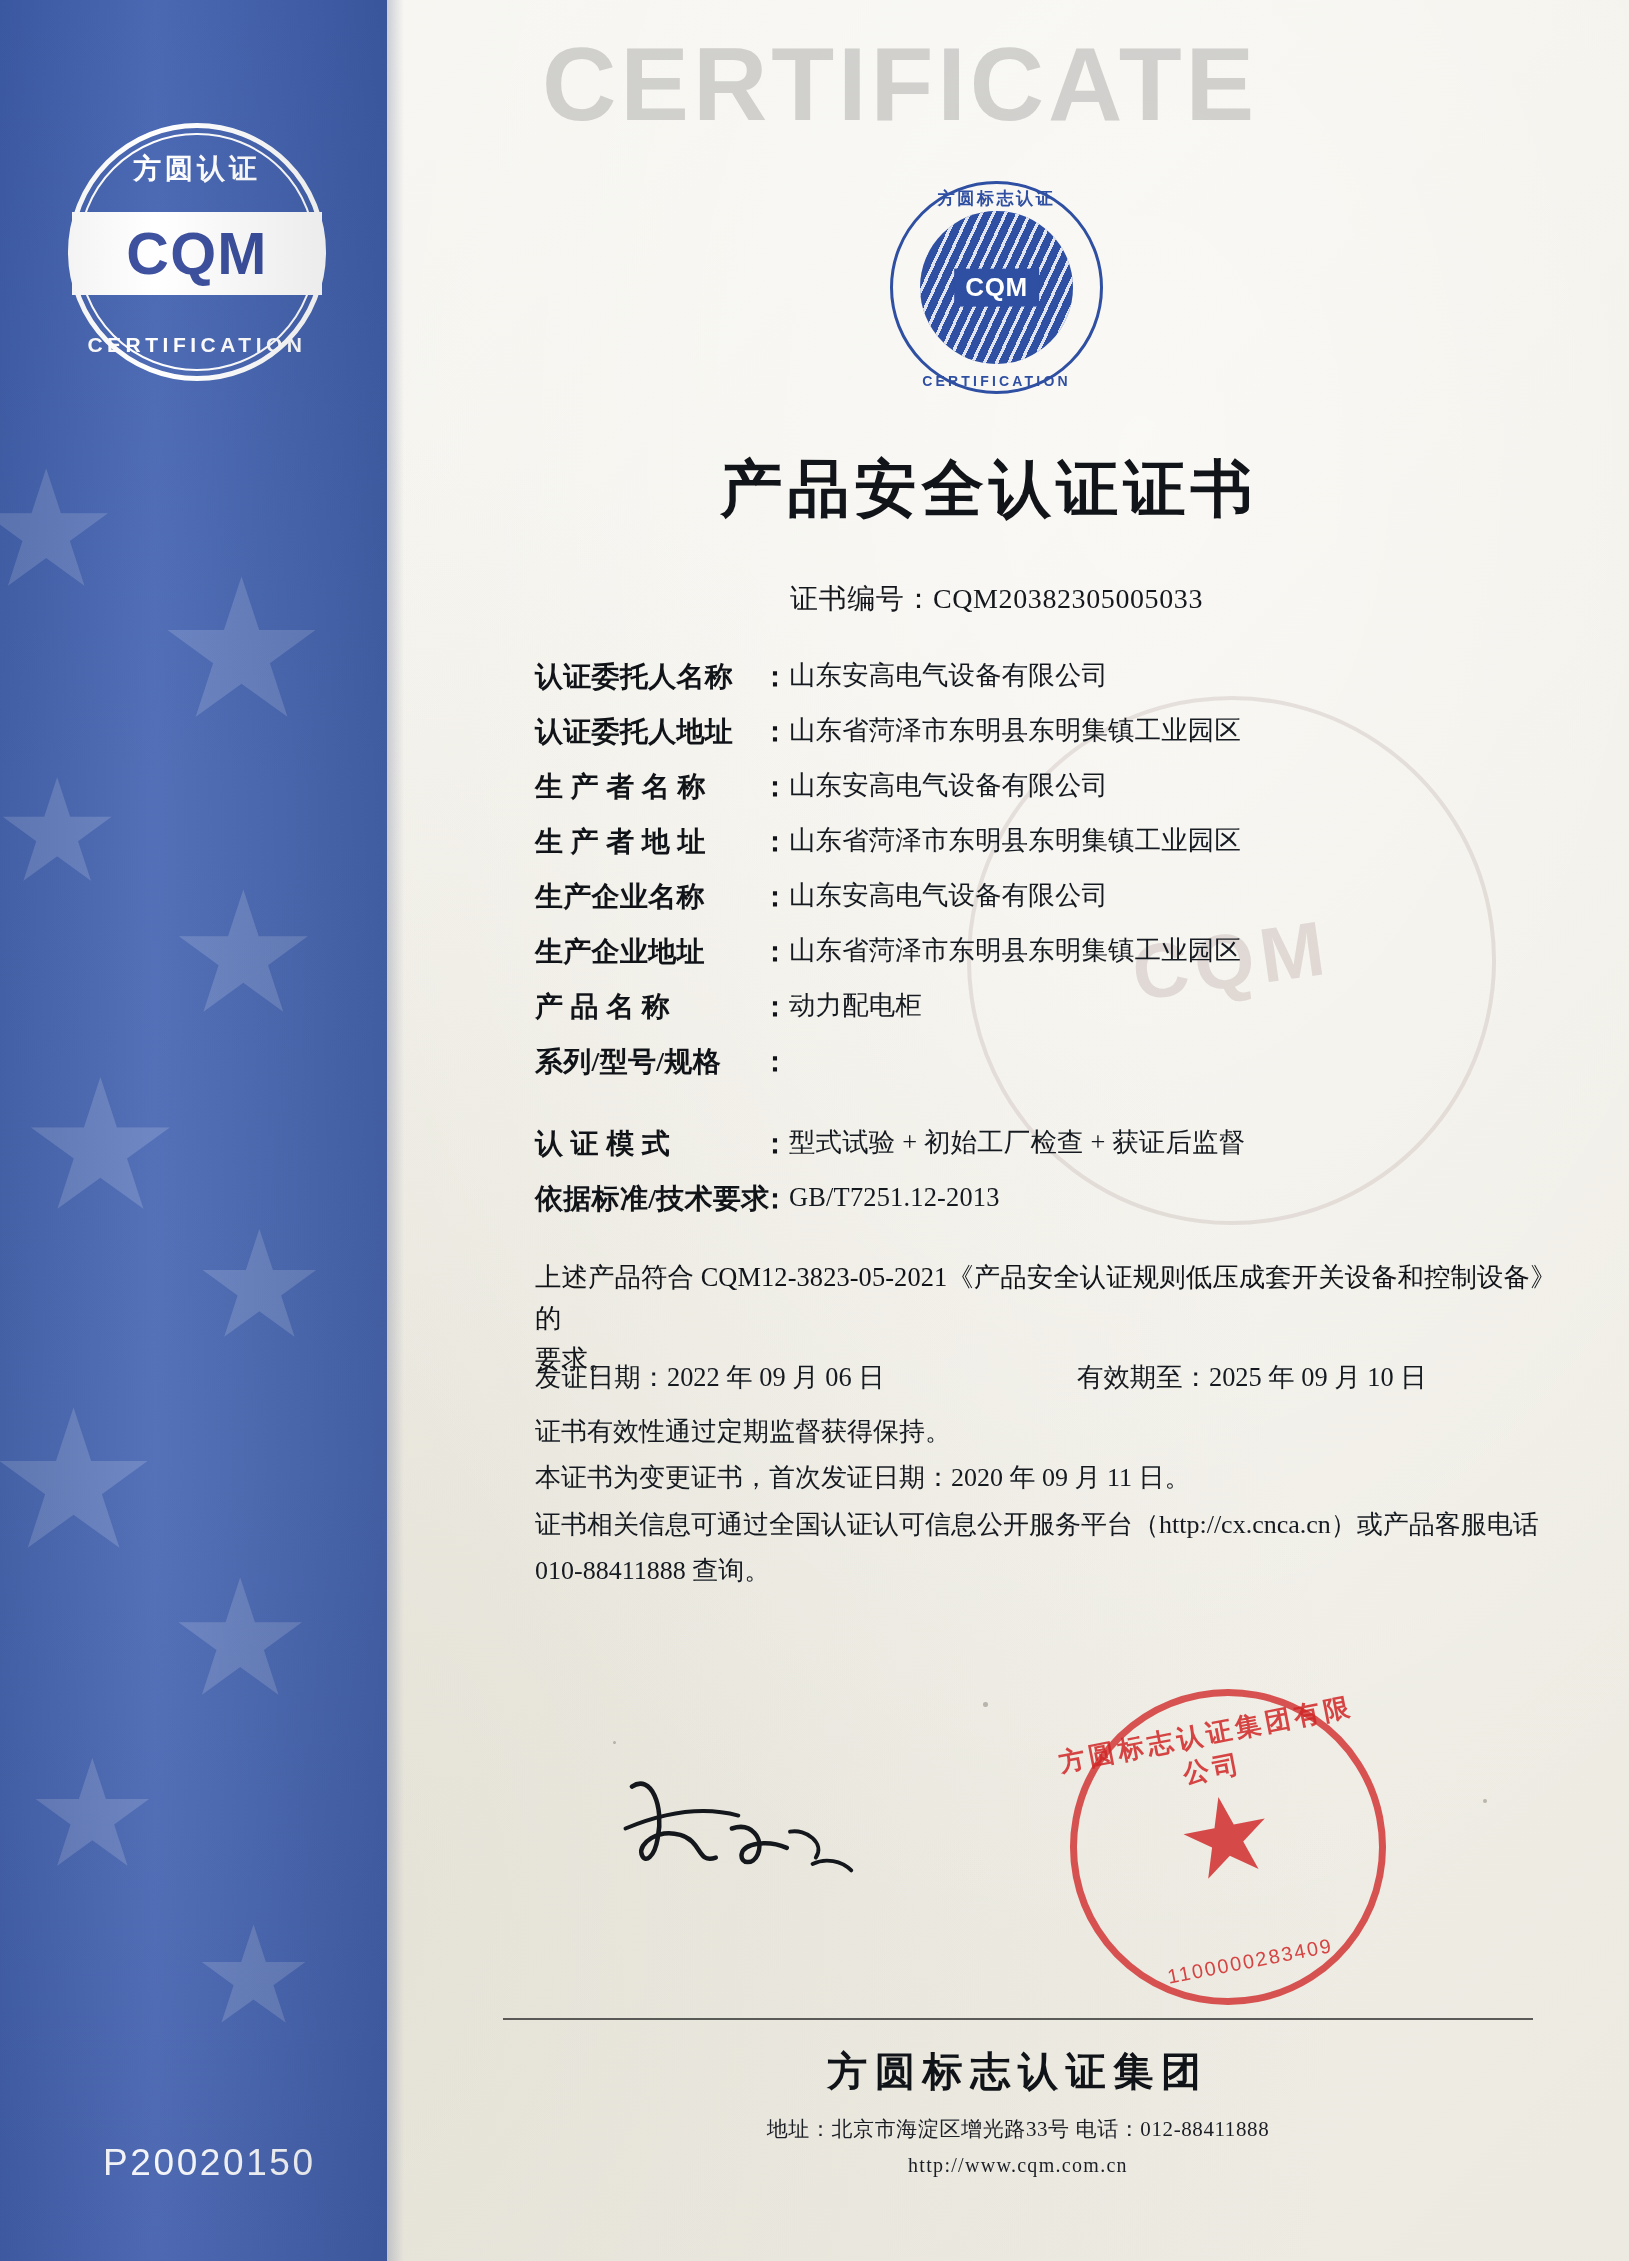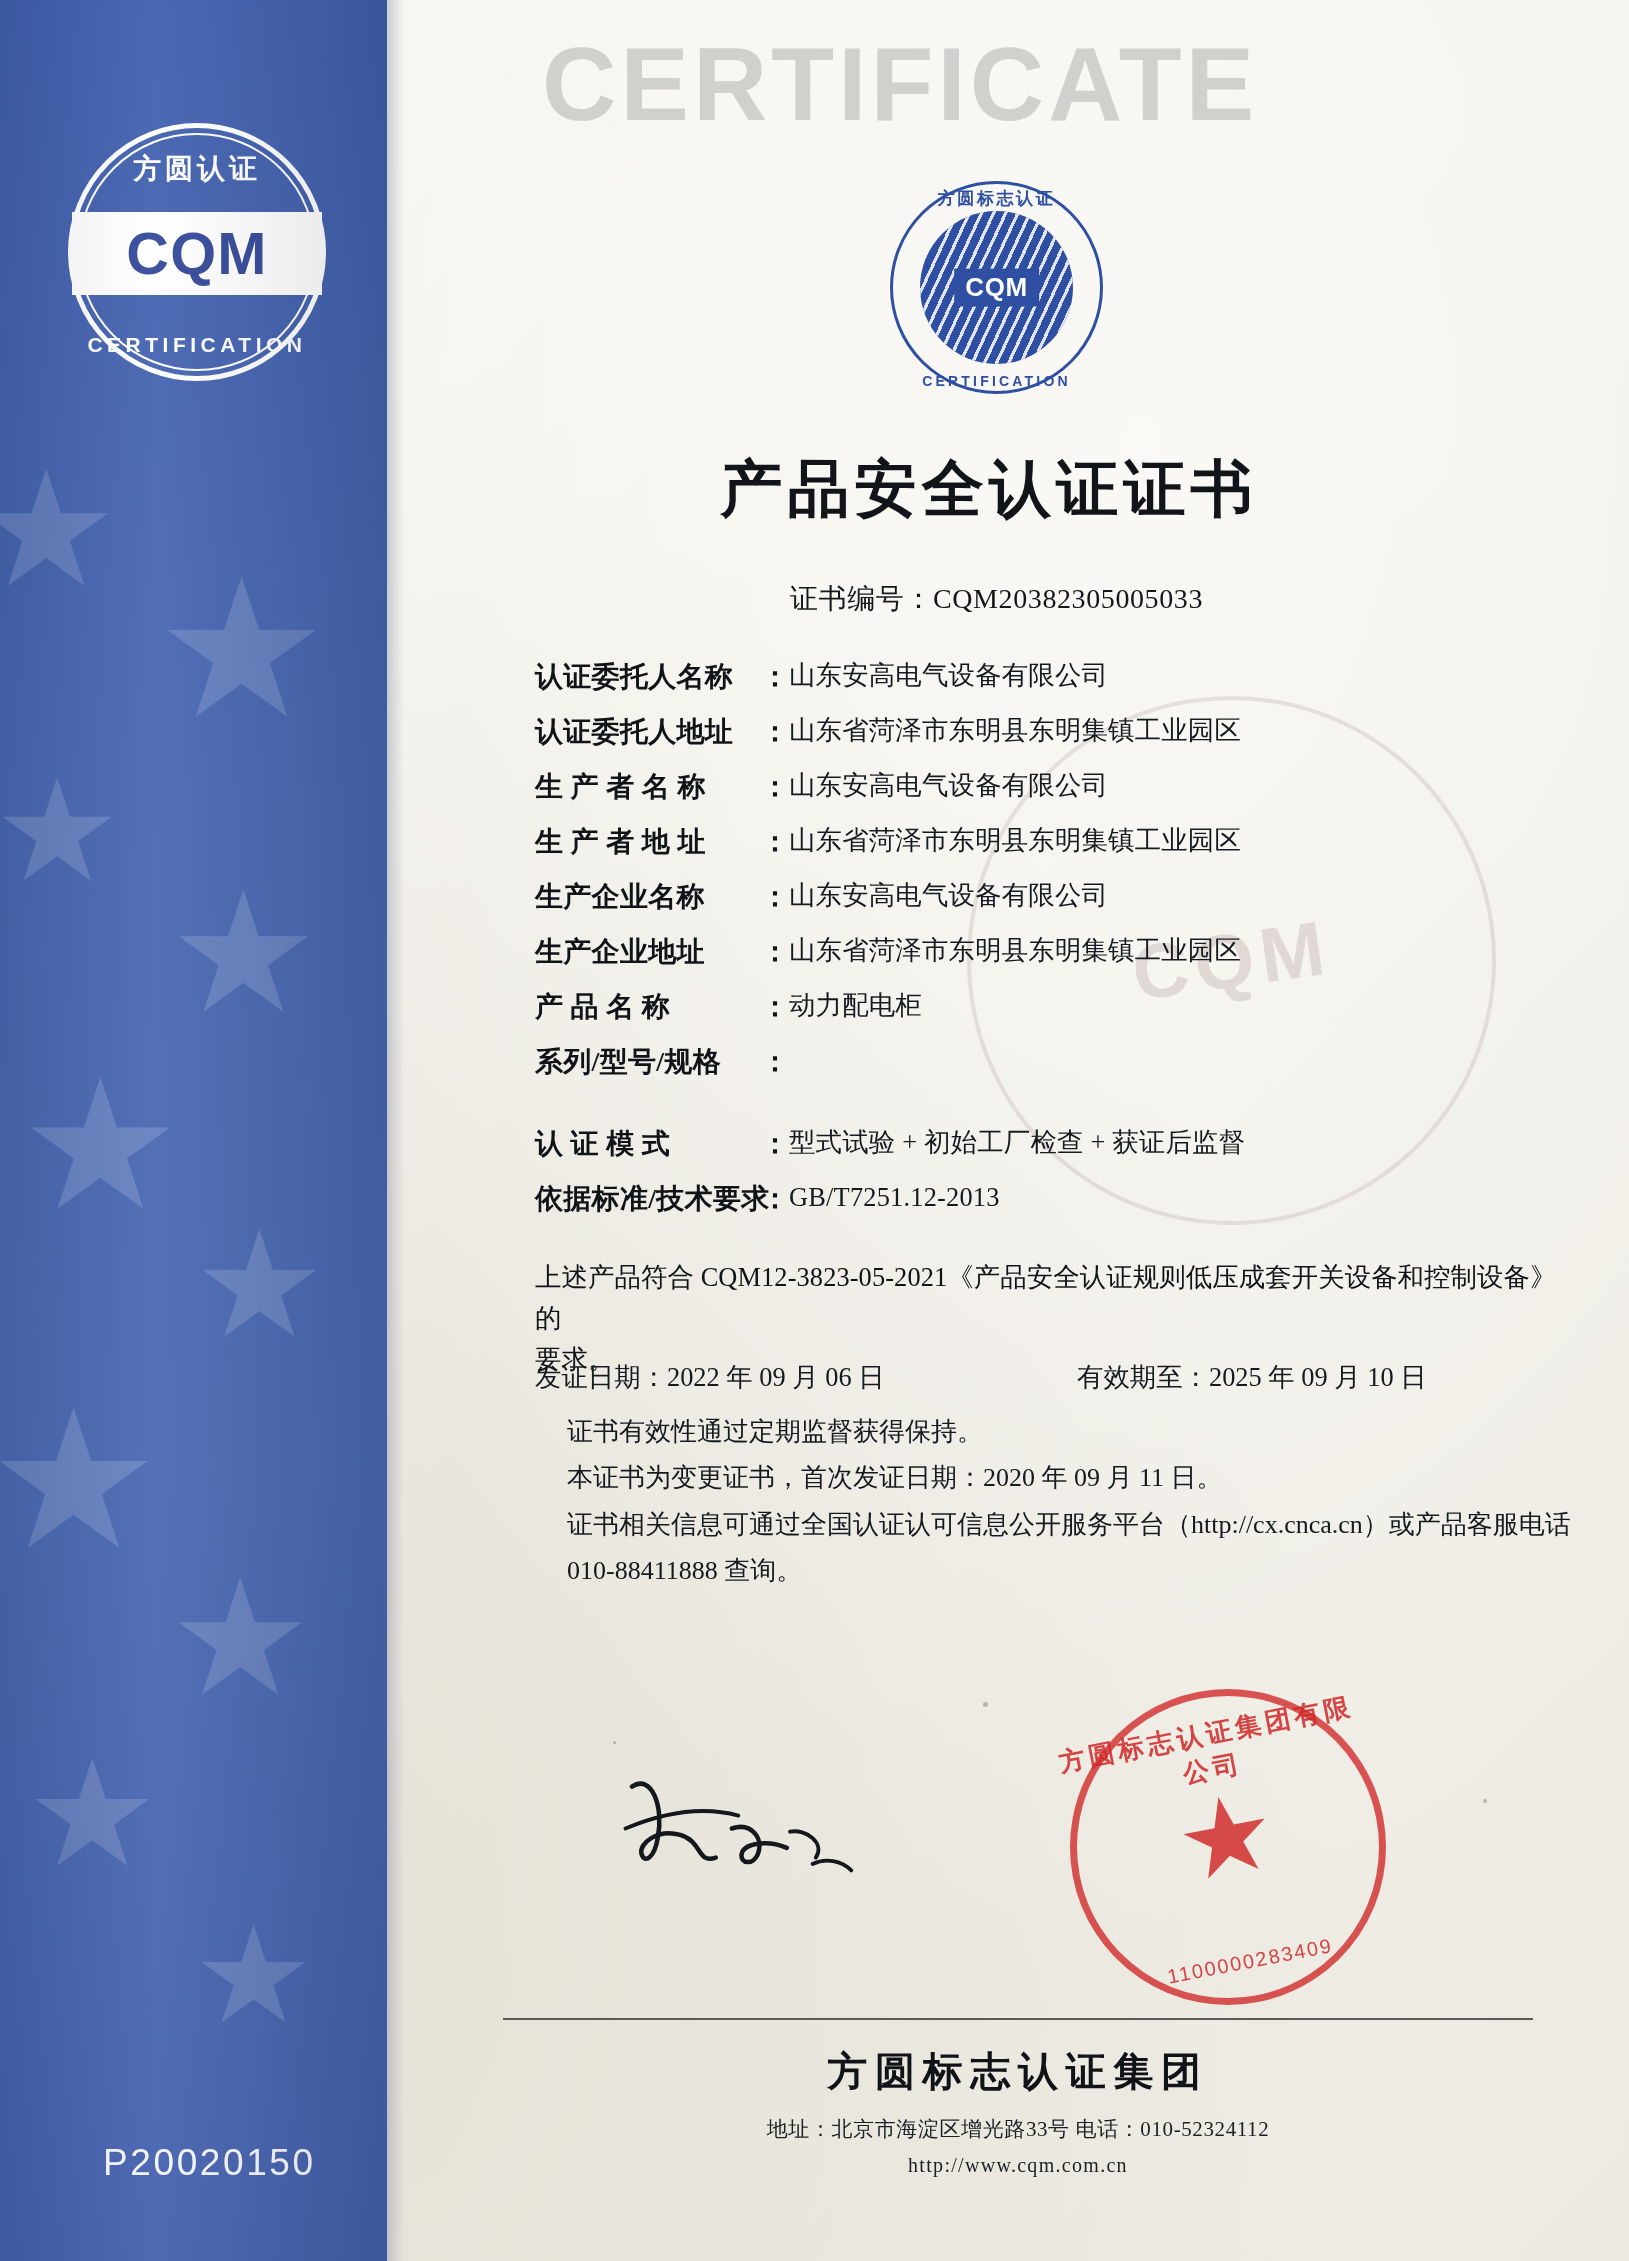--- a/index.html
+++ b/index.html
@@ -294,21 +294,21 @@
 
   .note-lines {
     position: absolute;
     left: 535px;
     top: 1409px;
     width: 1045px;
     font-size: 26px;
     color: #151a20;
     line-height: 1.78;
   }
-  .note-lines .nl { display: block; margin-left: 32px; }
+  .note-lines .nl { display: block; }
 
   
   .seal {
     position: absolute;
     left: 1070px; top: 1689px;
     width: 316px; height: 316px;
     border-radius: 50%;
     border: 7px solid rgba(208,38,38,0.78);
     transform: rotate(-11deg);
   }
@@ -521,20 +521,20 @@
   </div>
 
   <div class="seal">
     <div class="seal-arc">方圆标志认证集团有限公司</div>
     <div class="seal-star">★</div>
     <div class="seal-code">1100000283409</div>
   </div>
 
   <div class="footer-rule"></div>
   <div class="footer-org">方圆标志认证集团</div>
-  <div class="footer-addr">地址：北京市海淀区增光路33号    电话：010-52324112</div>
+  <div class="footer-addr">地址：北京市海淀区增光路33号    电话：012-88411888</div>
   <div class="footer-url">http://www.cqm.com.cn</div>
 
   <div class="speck" style="left:983px; top:1702px; width:4.5px; height:4.5px;"></div>
   <div class="speck" style="left:1483px; top:1799px; width:3.9px; height:3.9px;"></div>
   <div class="speck" style="left:613px; top:1741px; width:3.2px; height:3.2px;"></div>
 </div>
 
 
 </body></html>

